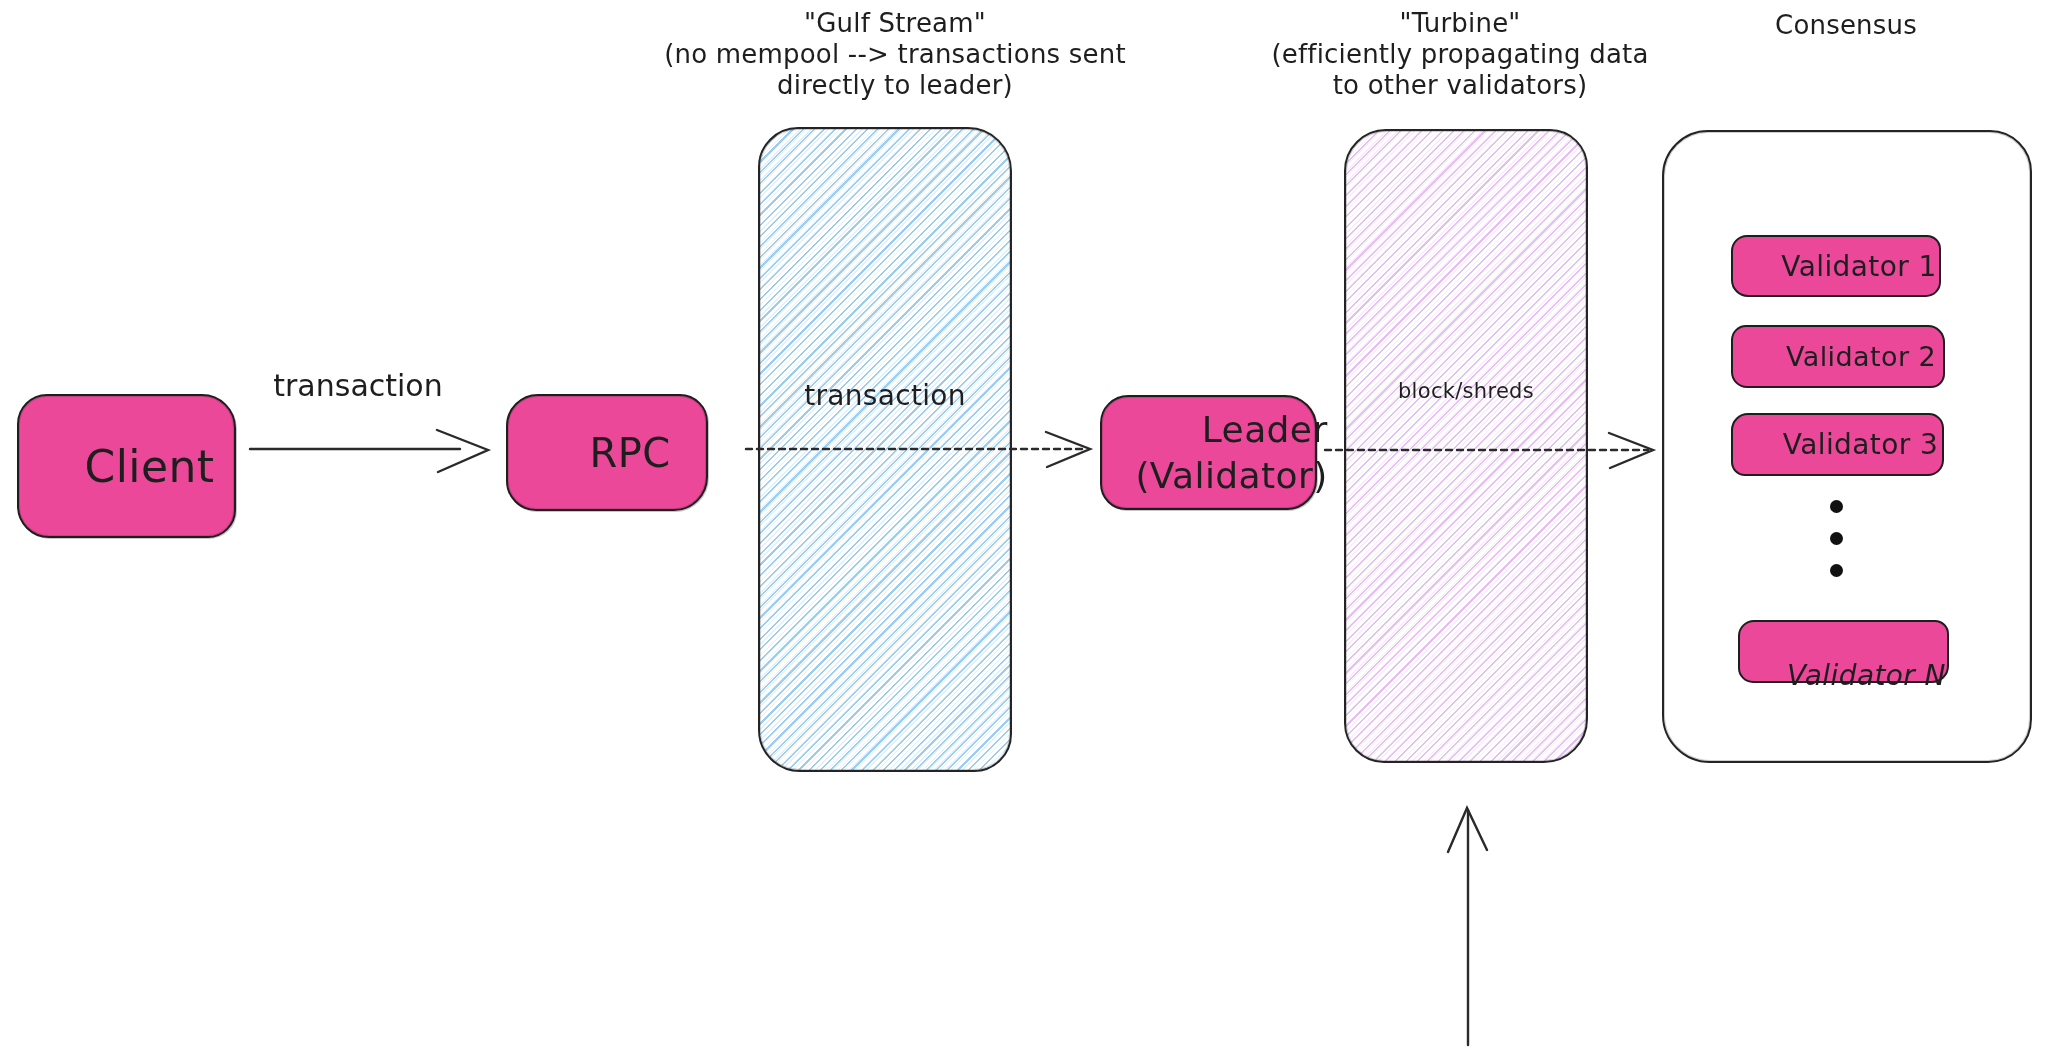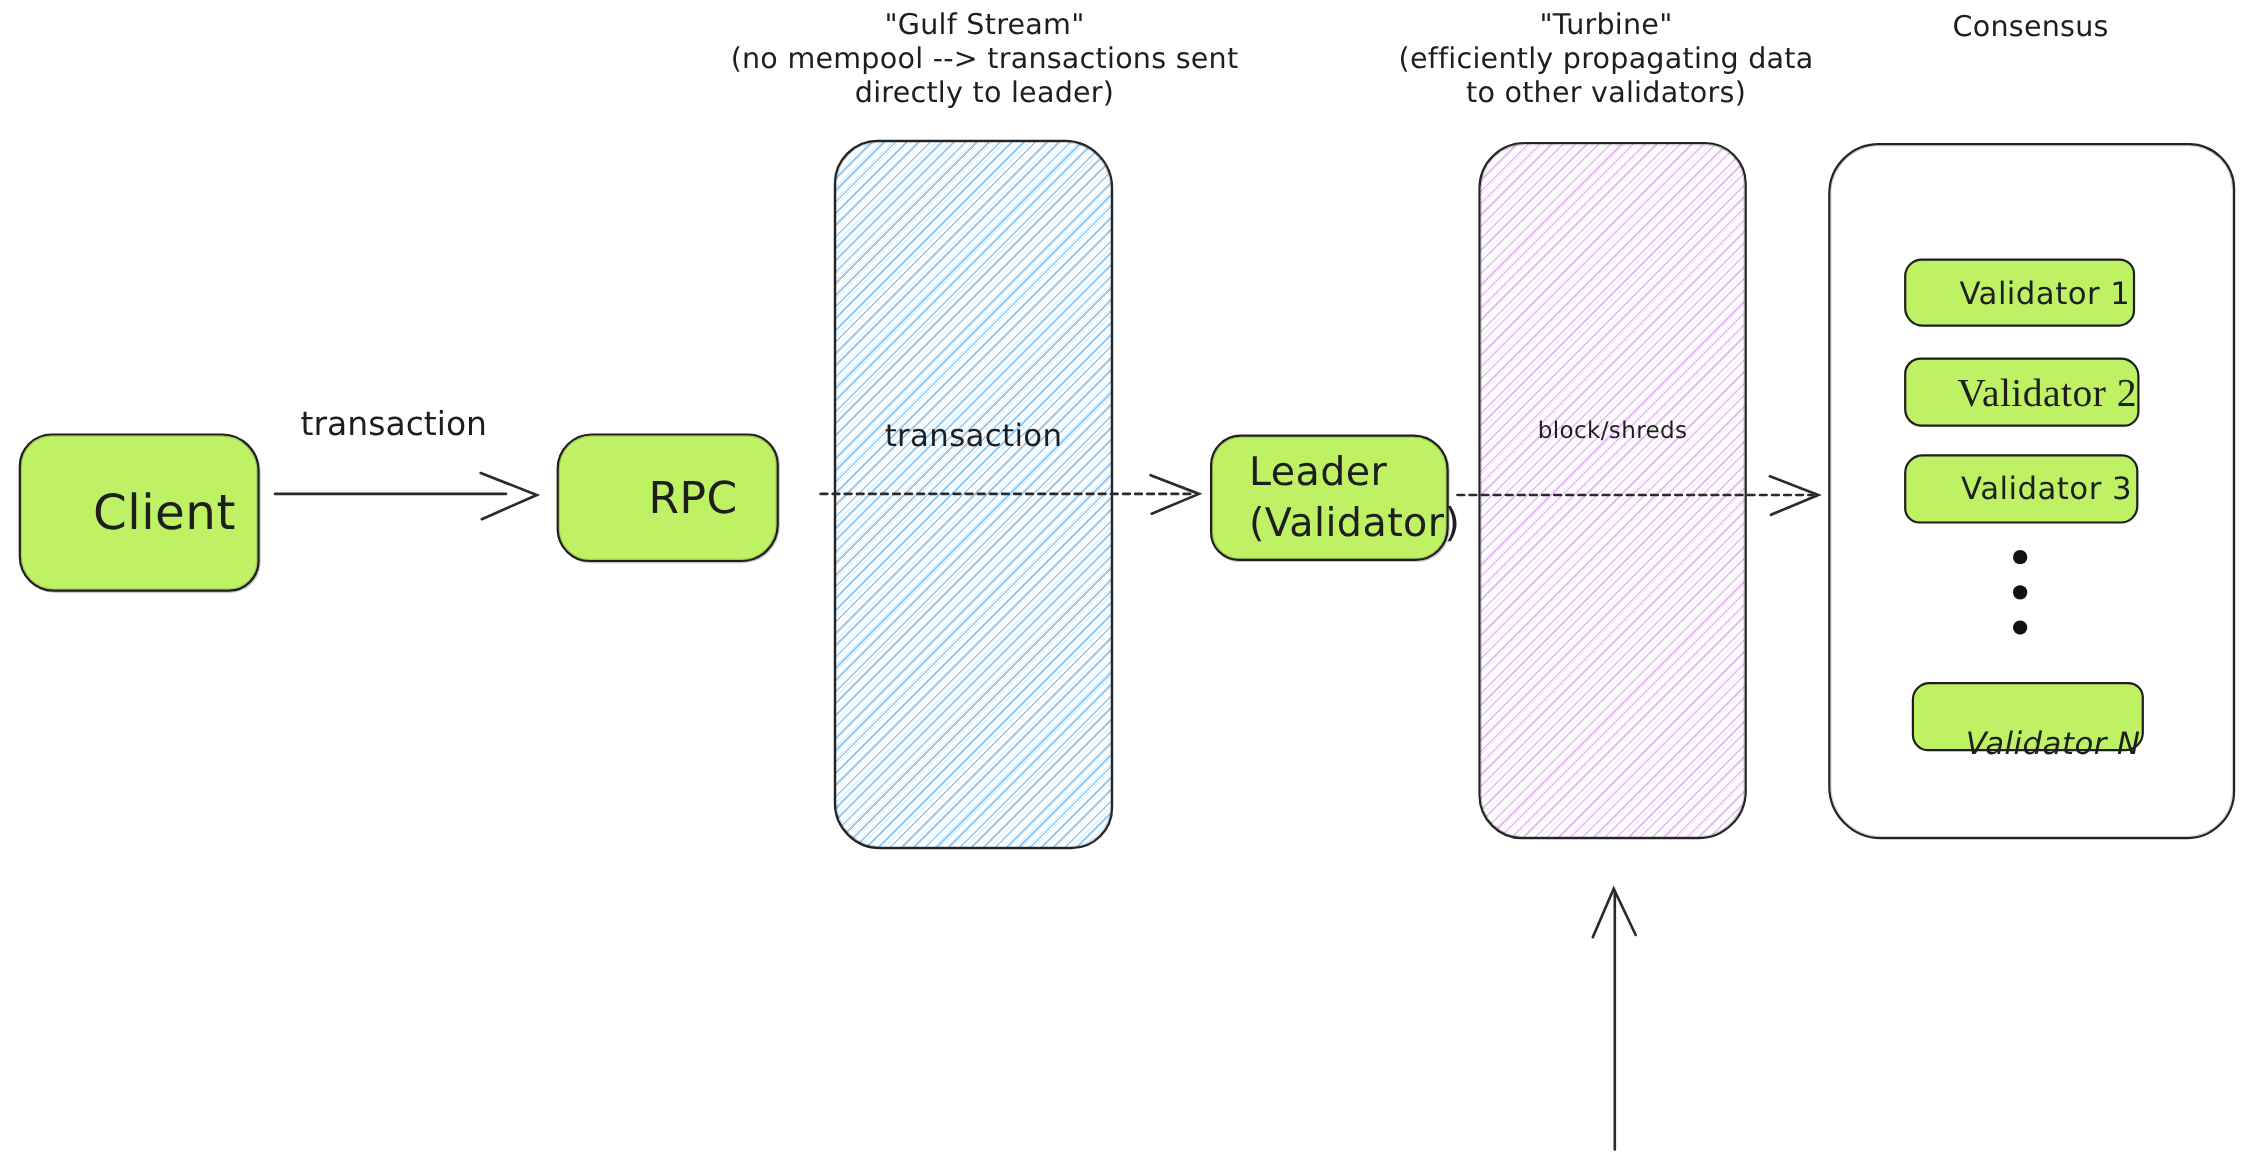--- a/index.html
+++ b/index.html
@@ -17,21 +17,21 @@
     text-align:center;
     font-size:26px;
     line-height:31px;
     font-weight:500;
     letter-spacing:.2px;
     white-space:nowrap;
   }
   .node{
     position:absolute;
     border:2.4px solid #1e1e1e;
-    background:#bef264;
+    background:#ec4899;
     display:flex;align-items:center;justify-content:center;
     box-sizing:border-box;
     text-align:center;
     padding-left:46px;
   }
   .node.sketch{box-shadow:inset 0 0 0 1px rgba(30,30,30,.18), 1px 1px 0 rgba(30,30,30,.25);}
   .big-zone{
     position:absolute;
     border:2.6px solid #242424;
     box-sizing:border-box;
@@ -94,31 +94,31 @@
 
   <div class="node sketch" style="left:17px;top:394px;width:219px;height:144px;border-radius:30px 34px 28px 32px;">
     <span class="node-label" style="font-size:44px;">Client</span>
   </div>
 
   <div class="node sketch" style="left:506px;top:394px;width:202px;height:117px;border-radius:32px 28px 34px 30px;">
     <span class="node-label" style="font-size:40px;">RPC</span>
   </div>
 
   <div class="node sketch" style="left:1100px;top:395px;width:217px;height:115px;border-radius:28px 32px 30px 26px;">
-    <span class="node-label" style="font-size:36px;line-height:46px;text-align:left;">
+    <span class="node-label" style="font-size:36px;line-height:46px;text-align:right;">
       <span style="display:block;">Leader</span>
       <span style="display:block;">(Validator)</span>
     </span>
   </div>
 
   <div class="node" style="left:1731px;top:235px;width:210px;height:62px;border-radius:16px 14px 15px 17px;border-width:2.2px;">
     <span class="node-label" style="font-size:28px;">Validator 1</span>
   </div>
   <div class="node" style="left:1731px;top:325px;width:214px;height:63px;border-radius:15px 17px 14px 16px;border-width:2.2px;">
-    <span class="node-label" style="font-size:36px;font-family:Liberation Serif, serif;">Validator 2</span>
+    <span class="node-label" style="font-size:27px;">Validator 2</span>
   </div>
   <div class="node" style="left:1731px;top:413px;width:213px;height:63px;border-radius:17px 15px 16px 14px;border-width:2.2px;">
     <span class="node-label" style="font-size:28px;text-align:center;">Validator 3</span>
   </div>
 
   <span class="dot" style="left:1830px;top:500px;">●</span>
   <span class="dot" style="left:1830px;top:532px;">●</span>
   <span class="dot" style="left:1830px;top:564px;">●</span>
 
   <div class="node" style="left:1738px;top:620px;width:211px;height:63px;border-radius:16px 14px 17px 15px;border-width:2.2px;">

